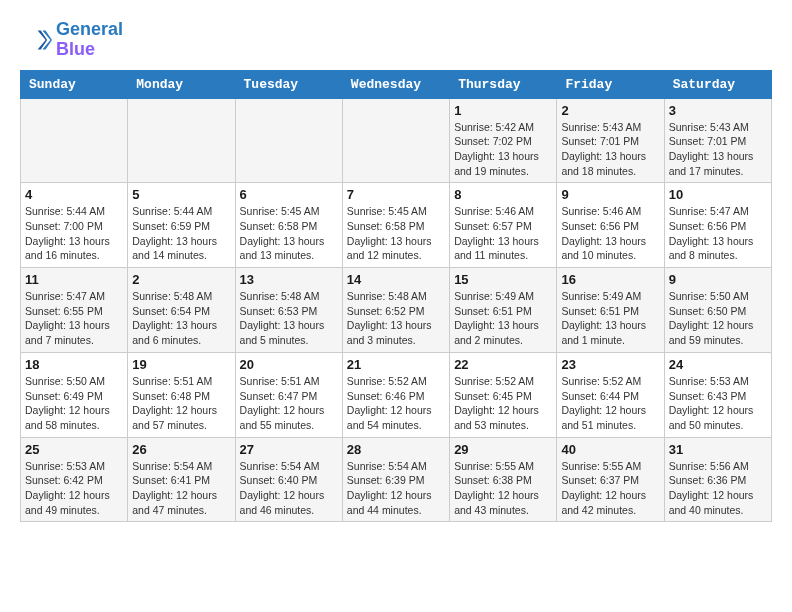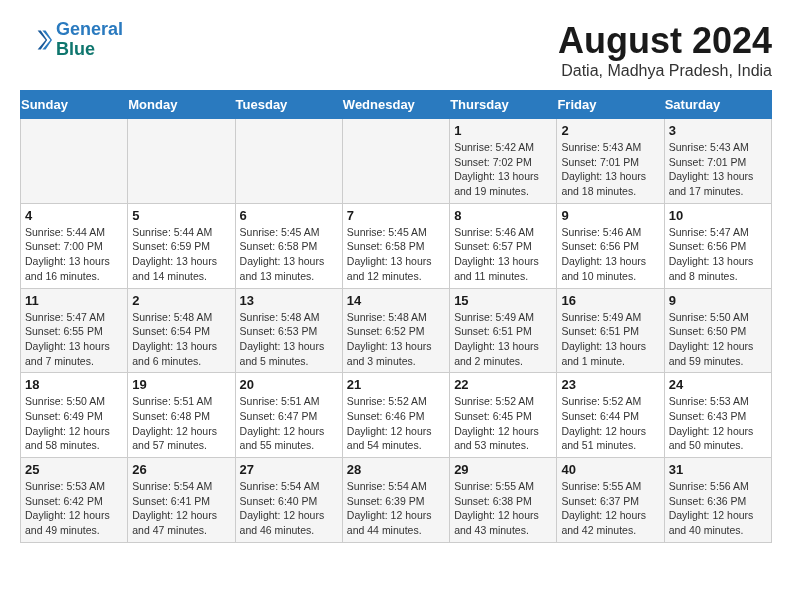--- a/index.html
+++ b/index.html
@@ -47,25 +47,26 @@
       color: #333;
     }
     table {
       width: 100%;
       border-collapse: collapse;
       font-size: 11px;
     }
     thead tr th {
       background-color: #2a7abf;
       color: #fff;
-      padding: 6px 0;
+      padding: 6px 8px;
       text-align: left;
       font-size: 13px;
       font-weight: bold;
       border: 1px solid #2a7abf;
+      font-family: Liberation Mono, monospace;
     }
     tbody tr td {
       border: 1px solid #ccc;
       padding: 4px 4px;
       vertical-align: top;
       width: 107px;
       min-height: 80px;
     }
     tbody tr:nth-child(odd) td {
       background-color: #f5f5f5;
@@ -93,26 +94,22 @@
 <body>
 
 <div class="header">
   <div class="logo">
     <svg class="logo-icon" viewBox="0 0 40 40">
       <polygon points="28,8 38,20 28,32 32,32 40,20 32,8" fill="#2a7abf"></polygon>
       <polygon points="22,8 32,20 22,32 26,32 34,20 26,8" fill="#1a5a9a"></polygon>
     </svg>
     <div class="logo-text">
       <div><span>General</span></div>
-      <div><span style="color:#0f766e">Blue</span></div>
+      <div><span style="color:#8b5cf6">Blue</span></div>
     </div>
-  </div>
-  <div class="title-block">
-    <div class="main-title">August 2024</div>
-    <div class="subtitle">Datia, Madhya Pradesh, India</div>
   </div>
 </div>
 
 <table>
   <thead>
     <tr>
     <th>Sunday</th>
         <th>Monday</th>
         <th>Tuesday</th>
         <th>Wednesday</th>

